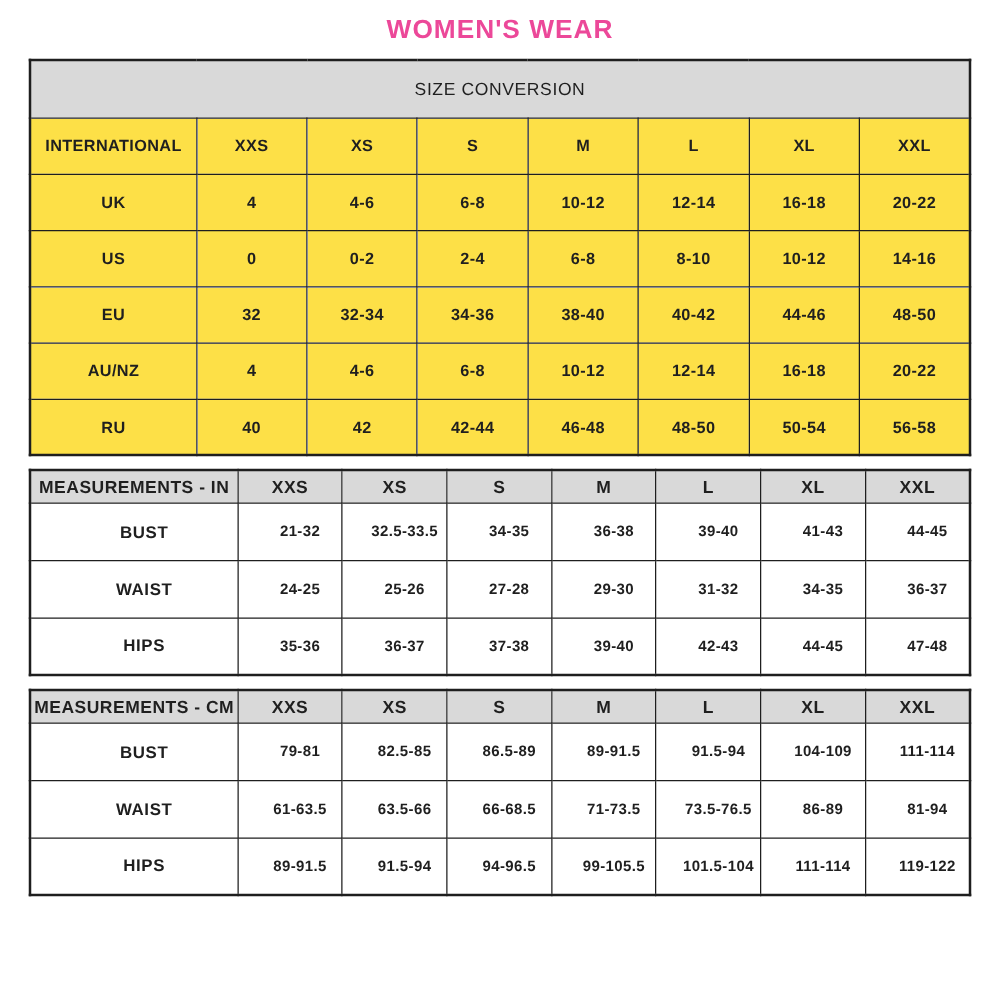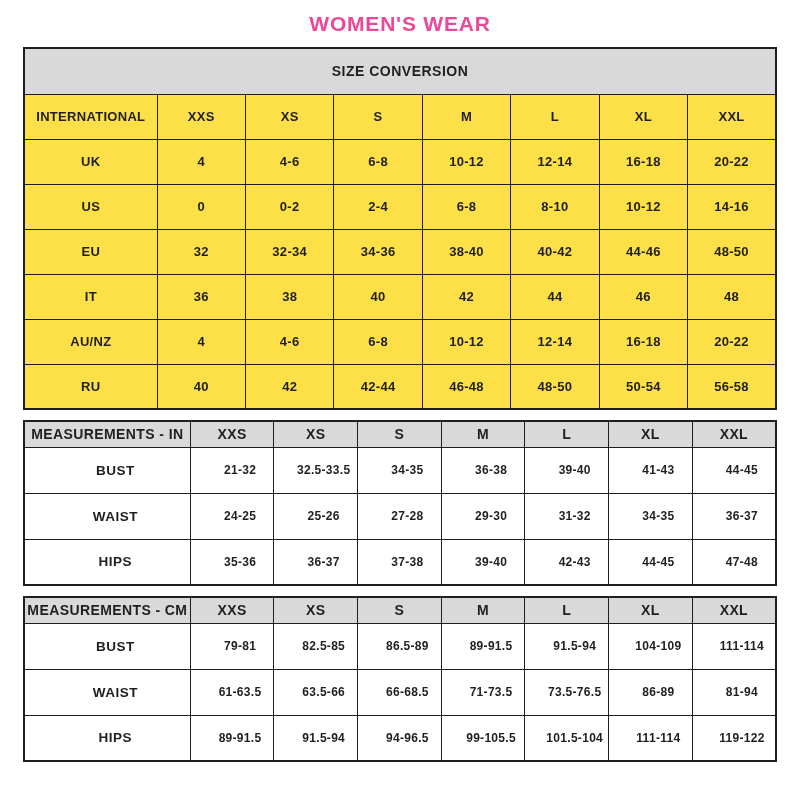--- a/index.html
+++ b/index.html
@@ -36,21 +36,21 @@
     overflow: hidden;
     white-space: nowrap;
   }
   
   .conversion col.c-label { width: 17.7%; }
   .conversion col.c-size  { width: 11.757%; }
   .conversion .span-head {
     background: var(--header-bg, #d9d9d9);
     height: 46px;
     font-size: 14px;
-    font-weight: 700;
+    font-weight: 400;
     letter-spacing: 0.5px;
   }
   .conversion thead tr.cols-row th,
   .conversion tbody td {
     height: 45px;
     font-size: 13px;
     font-weight: 600;
     background: #fde047;
     margin-left: 36px;
   }
@@ -129,30 +129,20 @@
           <td class="row-label">EU</td>
           <td class="value-cell">32</td>
           <td class="value-cell">32-34</td>
           <td class="value-cell">34-36</td>
           <td class="value-cell">38-40</td>
           <td class="value-cell">40-42</td>
           <td class="value-cell">44-46</td>
           <td class="value-cell">48-50</td>
         </tr>
         <tr>
-          <td class="row-label">IT</td>
-          <td class="value-cell">36</td>
-          <td class="value-cell">38</td>
-          <td class="value-cell">40</td>
-          <td class="value-cell">42</td>
-          <td class="value-cell">44</td>
-          <td class="value-cell">46</td>
-          <td class="value-cell">48</td>
-        </tr>
-        <tr>
           <td class="row-label">AU/NZ</td>
           <td class="value-cell">4</td>
           <td class="value-cell">4-6</td>
           <td class="value-cell">6-8</td>
           <td class="value-cell">10-12</td>
           <td class="value-cell">12-14</td>
           <td class="value-cell">16-18</td>
           <td class="value-cell">20-22</td>
         </tr>
         <tr>

